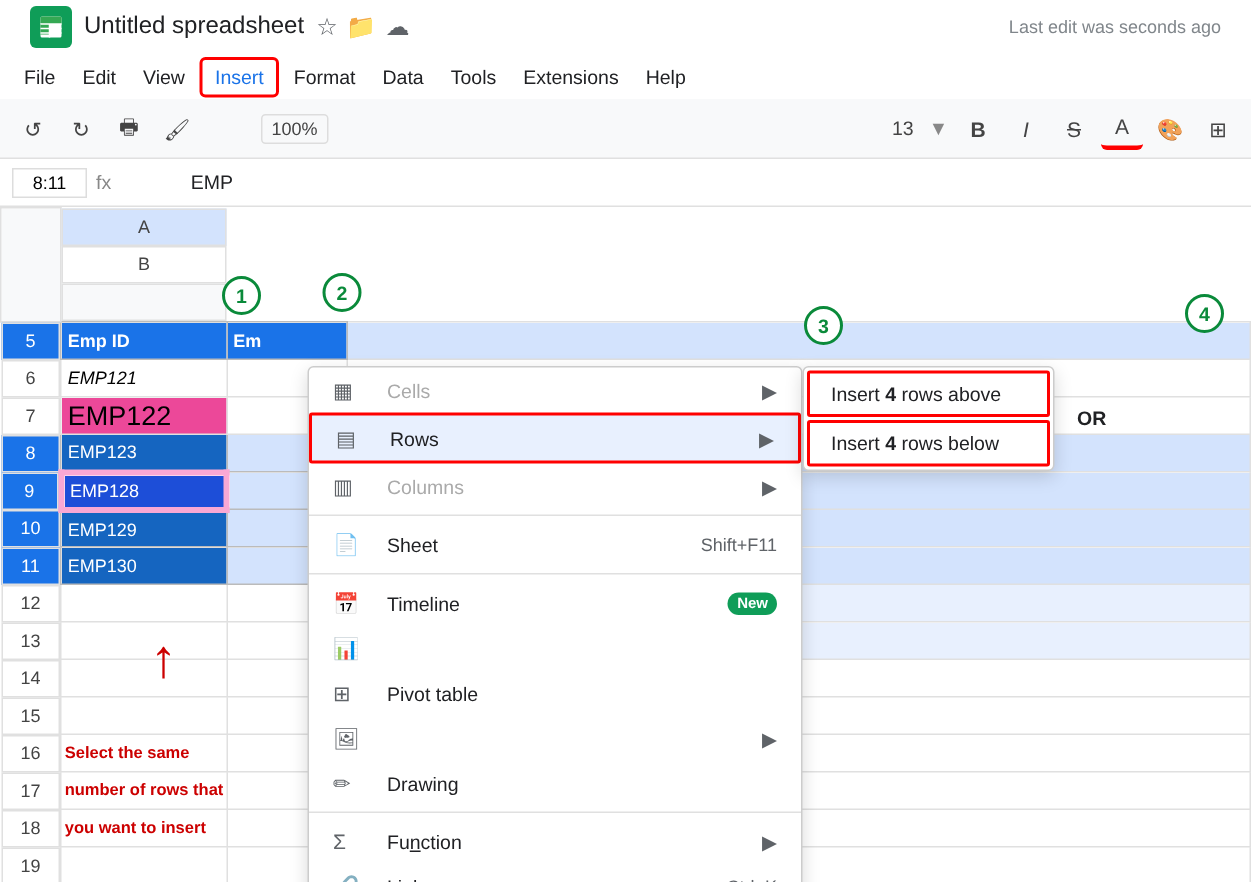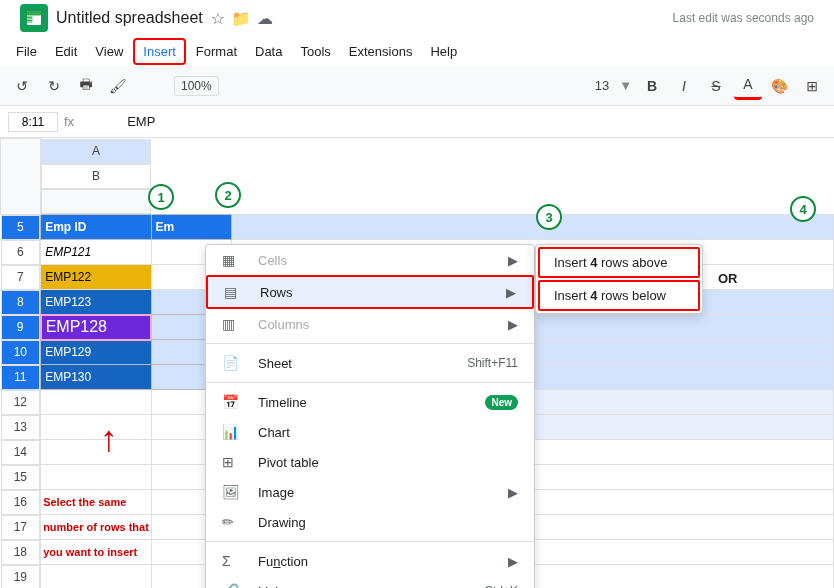--- a/index.html
+++ b/index.html
@@ -153,35 +153,35 @@
 
         <tr>
           <td class="row-header">6</td>
           <td style="background:#fff;border:1px solid #e0e0e0;padding:0 4px;font-size:12px;font-style:italic;">EMP121</td>
           <td style="background:#fff;border:1px solid #e0e0e0;"></td>
           <td style="background:#fff;border:1px solid #e0e0e0;"></td>
         </tr>
 
         <tr>
           <td class="row-header">7</td>
-          <td style="background:#eab308;border:1px solid #e0e0e0;padding:0 4px;font-size:12px;">EMP122</td>
+          <td style="background:#ec4899;border:1px solid #e0e0e0;padding:0 4px;font-size:18px;">EMP122</td>
           <td style="background:#fff;border:1px solid #e0e0e0;"></td>
           <td style="background:#fff;border:1px solid #e0e0e0;"></td>
         </tr>
 
         <tr>
           <td class="row-header selected">8</td>
           <td style="background:#1565c0;color:white;border:1px solid #bbb;padding:0 4px;font-size:12px;">EMP123</td>
           <td style="background:#d3e3fd;border:1px solid #bbb;"></td>
           <td style="background:#d3e3fd;border:1px solid #e0e0e0;"></td>
         </tr>
 
         <tr>
           <td class="row-header selected">9</td>
-          <td style="background:#6d28d9;color:white;border:2px solid #f9a8d4;padding:0 4px;font-size:16px;">EMP128</td>
+          <td style="background:#1d4ed8;color:white;border:4px solid #f9a8d4;padding:0 4px;font-size:12px;">EMP128</td>
           <td style="background:#d3e3fd;border:1px solid #bbb;"></td>
           <td style="background:#d3e3fd;border:1px solid #e0e0e0;"></td>
         </tr>
 
         <tr>
           <td class="row-header selected">10</td>
           <td style="background:#1565c0;color:white;border:1px solid #bbb;padding:0 4px;font-size:12px;">EMP129</td>
           <td style="background:#d3e3fd;border:1px solid #bbb;"></td>
           <td style="background:#d3e3fd;border:1px solid #e0e0e0;"></td>
         </tr>
@@ -279,31 +279,29 @@
       <div class="menu-divider"></div>
 
       <div class="menu-row">
         <span class="menu-row-icon">📅</span>
         <span class="menu-row-label">Timeline</span>
         <span class="badge-new">New</span>
       </div>
 
       <div class="menu-row">
         <span class="menu-row-icon">📊</span>
-        <span class="menu-row-label">Chart</span>
       </div>
 
       <div class="menu-row">
         <span class="menu-row-icon">⊞</span>
         <span class="menu-row-label">Pivot table</span>
       </div>
 
       <div class="menu-row">
         <span class="menu-row-icon">🖼</span>
-        <span class="menu-row-label">Image</span>
         <span class="menu-row-arrow">▶</span>
       </div>
 
       <div class="menu-row">
         <span class="menu-row-icon">✏</span>
         <span class="menu-row-label">Drawing</span>
       </div>
       <div class="menu-divider"></div>
 
       <div class="menu-row">

